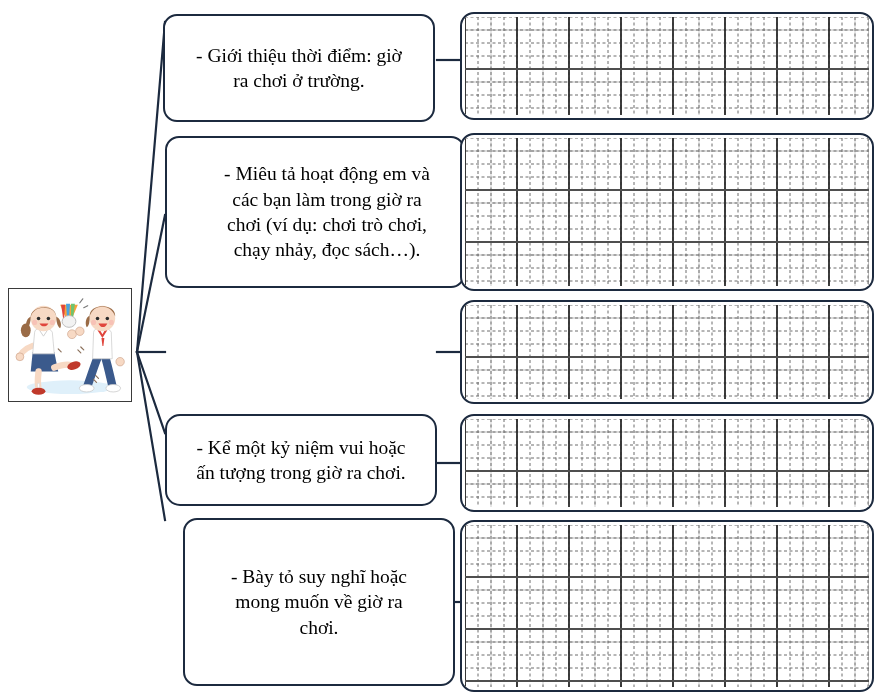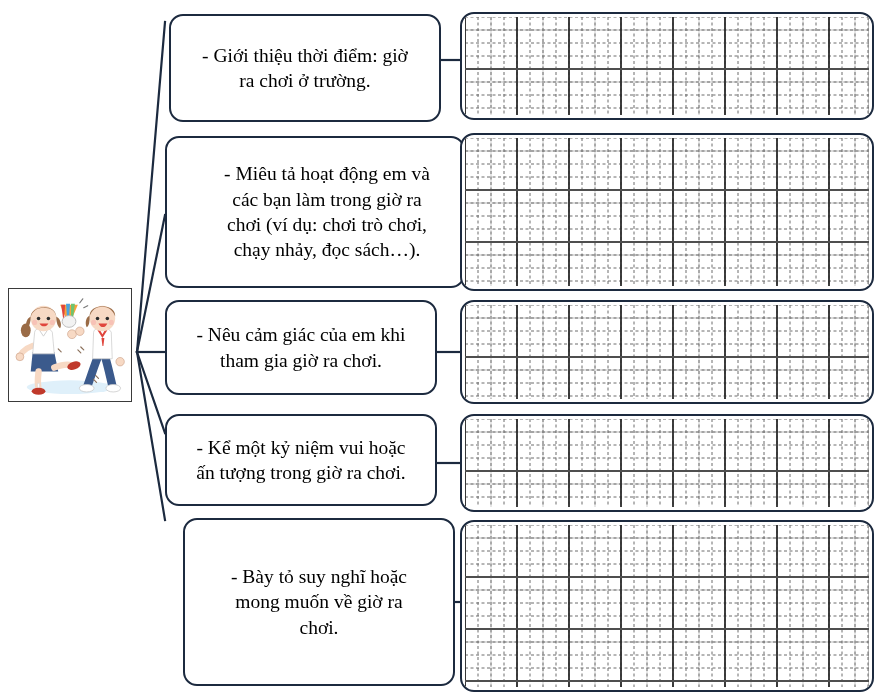--- a/index.html
+++ b/index.html
@@ -244,38 +244,34 @@
       </g>
 
       <g stroke="#8a6f5a" stroke-width="1.2" fill="none" stroke-linecap="round">
         <path d="M70 62 l3 3 M73 59 l3 3"></path>
         <path d="M50 61 l3 3"></path>
         <path d="M86 92 l3 3 M88 88 l3 3"></path>
       </g>
     </svg>
   </div>
 
-  <div class="text-box" style="left:169px; top:14px; width:272px; height:108px;">
+  <div class="text-box" style="left:163px; top:14px; width:272px; height:108px;">
     <p>- Giới thiệu thời điểm: giờ
 ra chơi ở trường.</p>
   </div>
 
   <div class="text-box" style="left:165px; top:136px; width:300px; height:152px;padding-left:32px;">
     <p>- Miêu tả hoạt động em và
 các bạn làm trong giờ ra
 chơi (ví dụ: chơi trò chơi,
 chạy nhảy, đọc sách…).</p>
   </div>
 
-  <div class="text-box" style="left:165px; top:300px; width:272px; height:95px;">
-    <p>- Nêu cảm giác của em khi
-tham gia giờ ra chơi.</p>
-  </div>
-
-  <div class="text-box" style="left:165px; top:414px; width:272px; height:92px;">
+
+  <div class="text-box" style="left:165px; top:414px; width:272px; height:92px;border-radius:15px;">
     <p>- Kể một kỷ niệm vui hoặc
 ấn tượng trong giờ ra chơi.</p>
   </div>
 
   <div class="text-box" style="left:183px; top:518px; width:272px; height:168px;">
     <p>- Bày tỏ suy nghĩ hoặc
 mong muốn về giờ ra
 chơi.</p>
   </div>
 

